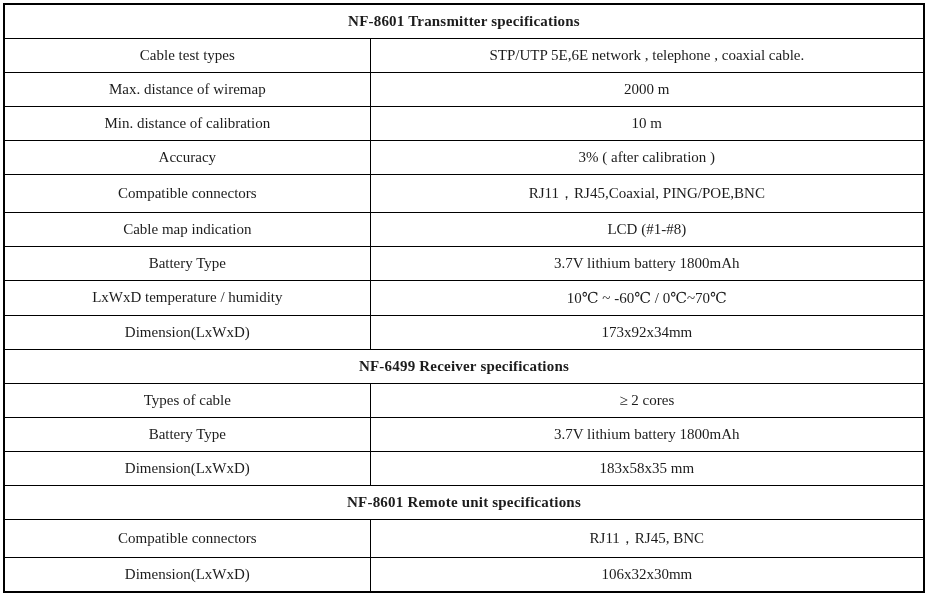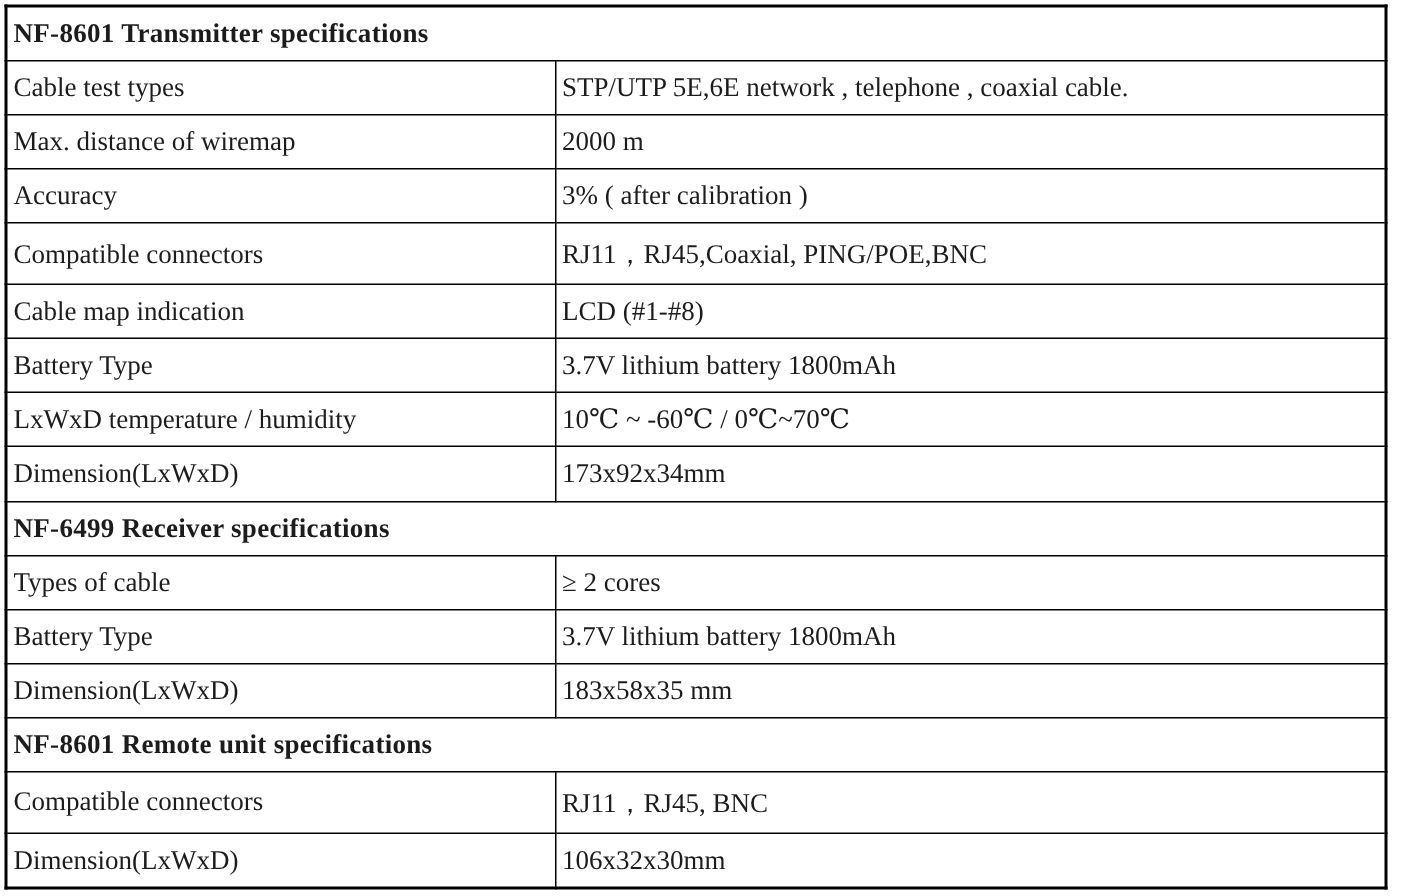--- a/index.html
+++ b/index.html
@@ -16,24 +16,24 @@
   table.spec-table {
     border-collapse: collapse;
     table-layout: fixed;
     width: 922px;
     height: 590px;
     margin: 3px 0 0 3px;
     border: 2.5px solid #000000;
   }
   table.spec-table td {
     border: 1.6px solid #000000;
-    text-align: left;
+    text-align: center;
     vertical-align: middle;
     padding: 0 4px;
-    font-size: 18px;
+    font-size: 15px;
     color: #1c1c1c;
     overflow: hidden;
     white-space: nowrap;
   }
   td.section-header {
     font-weight: bold;
     font-size: 16px;
     color: var(--accent, #e32227);
     letter-spacing: 0.2px;
   }
@@ -50,20 +50,24 @@
   <tr>
         <td colspan="2" class="section-header">NF-8601 Transmitter specifications</td>
       </tr>
       <tr>
         <td>Cable test types</td>
         <td>STP/UTP 5E,6E network , telephone , coaxial cable.</td>
       </tr>
       <tr>
         <td>Max. distance of wiremap</td>
         <td>2000 m</td>
+      </tr>
+      <tr>
+        <td>Min. distance of calibration</td>
+        <td>10 m</td>
       </tr>
       <tr>
         <td>Accuracy</td>
         <td>3% ( after calibration )</td>
       </tr>
       <tr>
         <td>Compatible connectors</td>
         <td>RJ11，RJ45,Coaxial, PING/POE,BNC</td>
       </tr>
       <tr>

